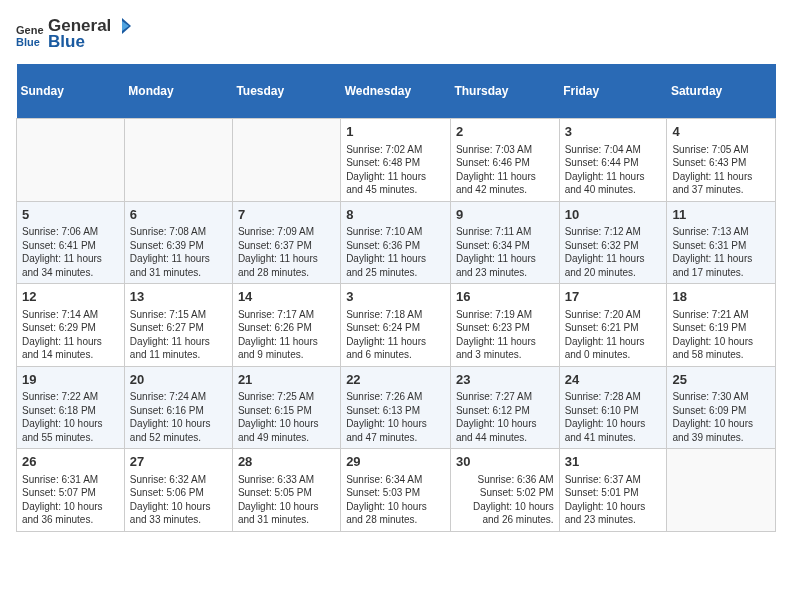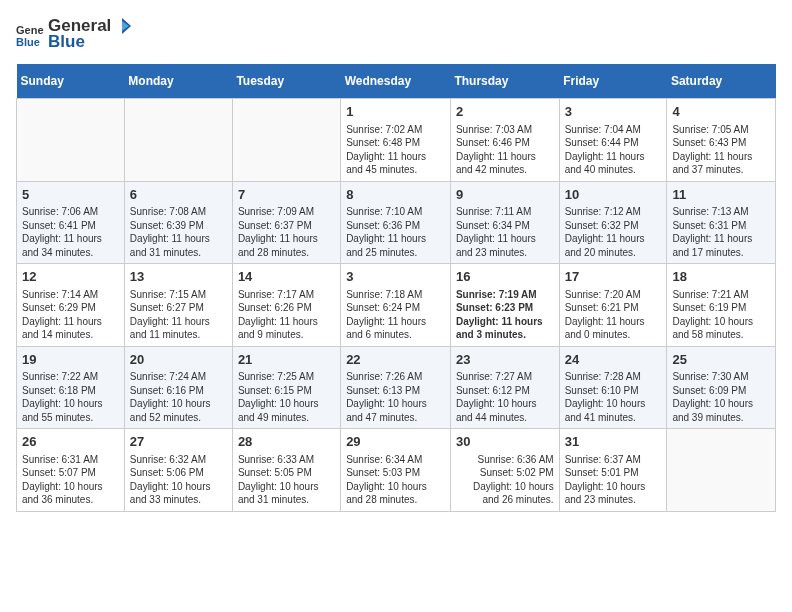--- a/index.html
+++ b/index.html
@@ -38,21 +38,21 @@
       color: #333;
     }
     table {
       width: 100%;
       border-collapse: collapse;
       font-size: 10.5px;
     }
     thead tr th {
       background-color: #2a6ab5;
       color: #fff;
-      padding: 10px 4px;
+      padding: 20px 4px;
       text-align: left;
       font-size: 12px;
       font-weight: bold;
     }
     tbody tr td {
       border: 1px solid #ccc;
       vertical-align: top;
       padding: 4px 5px;
       width: 113px;
       height: 80px;
@@ -207,21 +207,21 @@
 Daylight: 11 hours and 9 minutes.</div>
         </td>
         <td>
           <span class="day-number">3</span>
           <div class="day-info" style="white-space: pre-line;">Sunrise: 7:18 AM
 Sunset: 6:24 PM
 Daylight: 11 hours and 6 minutes.</div>
         </td>
         <td>
           <span class="day-number">16</span>
-          <div class="day-info" style="white-space: pre-line; font-weight: bold;">Sunrise: 7:19 AM
+          <div class="day-info" style="white-space: pre-line;">Sunrise: 7:19 AM
 Sunset: 6:23 PM
 Daylight: 11 hours and 3 minutes.</div>
         </td>
         <td>
           <span class="day-number">17</span>
           <div class="day-info" style="white-space: pre-line;">Sunrise: 7:20 AM
 Sunset: 6:21 PM
 Daylight: 11 hours and 0 minutes.</div>
         </td>
         <td>

